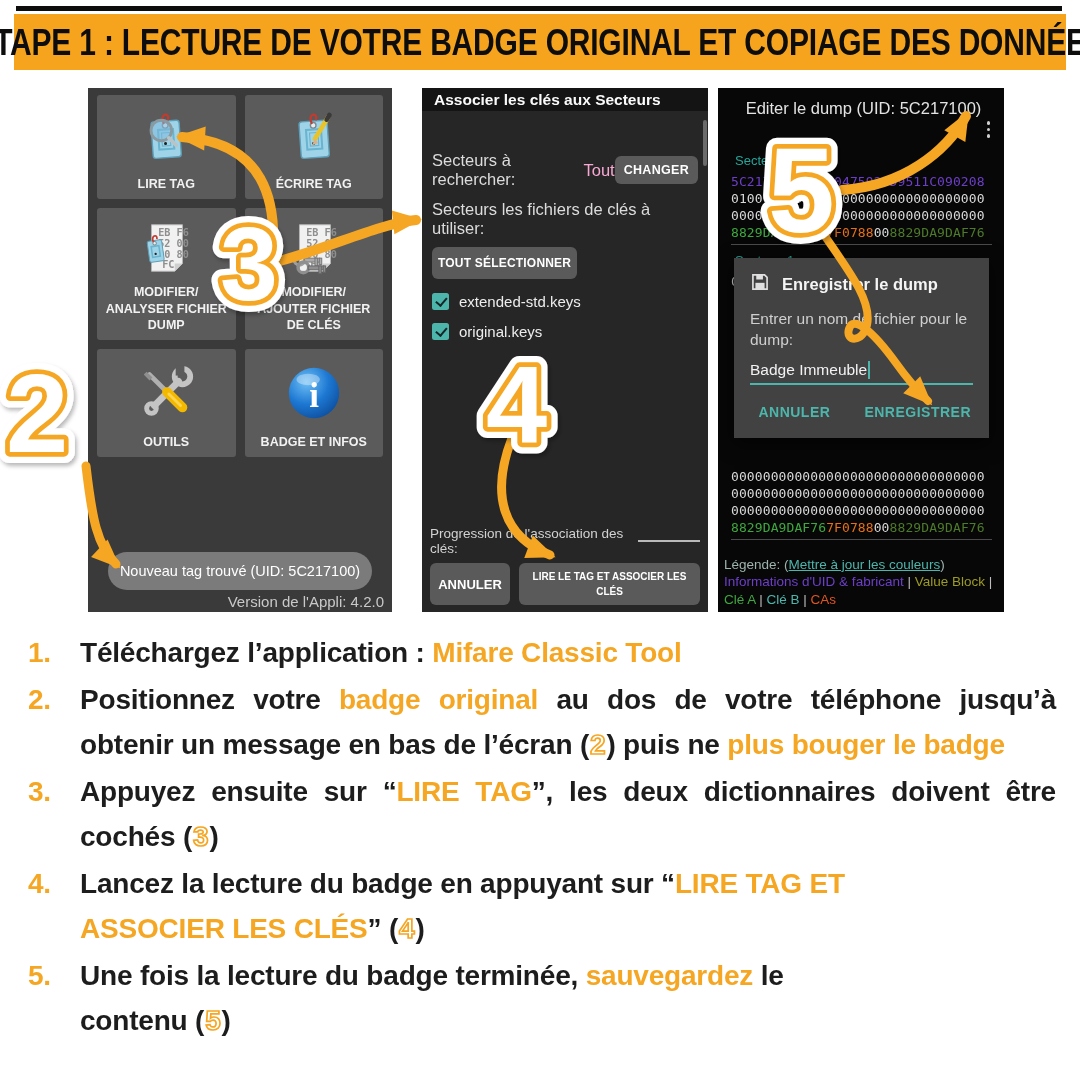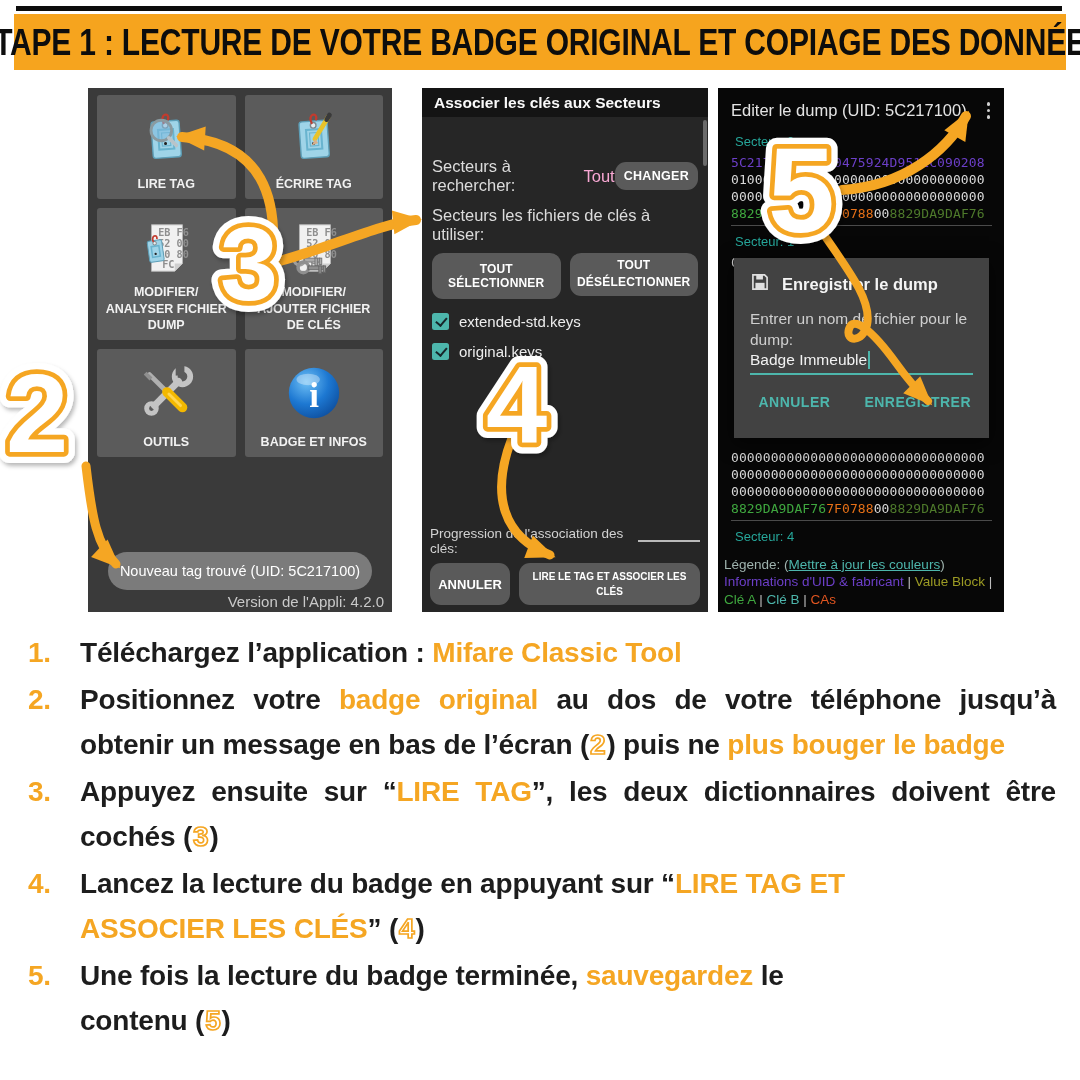--- a/index.html
+++ b/index.html
@@ -26,69 +26,69 @@
   .menu-btn{background:#5b5b5b;border-radius:3px;display:flex;flex-direction:column;
             align-items:center;justify-content:flex-end;overflow:hidden;}
   .mb-icon{flex:1;display:flex;align-items:center;justify-content:center;padding-top:4px;}
   .mb-label{color:#f2f2f2;font-weight:bold;font-size:12.5px;line-height:1.3;
             text-align:center;white-space:pre-line;margin-bottom:7px;}
   #toast{left:20px;right:20px;bottom:22px;background:#7b7b7b;border-radius:22px;
          color:#fff;font-size:14.5px;text-align:center;padding:11px 6px;}
   #version{right:8px;bottom:2px;color:#c9c9c9;font-size:15px;}
 
   
-  #p2-header{height:29px;background:#141414;color:#fafafa;font-weight:bold;font-size:15.5px;
+  #p2-header{height:23px;background:#141414;color:#fafafa;font-weight:bold;font-size:15.5px;
              display:flex;align-items:center;padding-left:12px;}
   #p2-body{padding:8px 10px 0 10px;color:#dcdcdc;margin-top:30px;}
   .p2-row1{font-size:16.5px;display:flex;align-items:center;margin-top:2px;}
   .teal{color:#f9a8d4;}
-  .gbtn{background:#5a5a5a;border:none;color:#fff;font-weight:bold;border-radius:11px;
+  .gbtn{background:#5a5a5a;border:none;color:#fff;font-weight:bold;border-radius:6px;
         font-family:inherit;cursor:pointer;}
   #btn-changer{font-size:12.5px;padding:7px 9px;margin-left:auto;letter-spacing:.3px;}
   #p2-choose{font-size:16.5px;margin-top:11px;}
-  #p2-selrow{display:flex;align-items:flex-start;gap:9px;margin-top:9px;}
+  #p2-selrow{display:flex;align-items:flex-start;gap:9px;margin-top:9px;flex-direction:column;}
   #btn-selall{font-size:12px;padding:9px 6px;flex:1;letter-spacing:.2px;}
   #btn-deselall{font-size:12px;padding:4px 6px;flex:1;line-height:1.45;letter-spacing:.2px;}
   #key-files{margin-top:14px;}
   .kf-row{display:flex;align-items:center;gap:10px;margin-bottom:13px;}
   .cb{width:17px;height:17px;background:#4DB6AC;border-radius:2.5px;position:relative;}
   .cb::after{content:"";position:absolute;left:5.5px;top:2px;width:4.5px;height:9px;
              border:solid #17262a;border-width:0 2.5px 2.5px 0;transform:rotate(40deg);}
   .kf-label{color:#ededed;font-size:15px;}
   #p2-scrollbar{right:1px;top:32px;width:4px;height:46px;background:#6a6a6a;border-radius:2px;}
   #p2-footer{left:8px;right:8px;bottom:7px;}
   #p2-progress{color:#d2d2d2;font-size:13.5px;display:flex;align-items:center;margin-bottom:7px;}
   #p2-progress-line{flex:0 0 62px;height:0;border-top:2px solid #b9b9b9;margin-left:8px;}
   #p2-btnrow{display:flex;gap:9px;align-items:stretch;}
   #btn-annuler{font-size:13px;width:80px;padding:13px 4px;}
   #btn-read{font-size:10px;flex:1;padding:6px 4px;line-height:1.5;}
 
   
   #p3-header{display:flex;align-items:center;padding:11px 8px 4px 13px;color:#e3e3e3;
-             font-size:16.5px;}
+             font-size:16.5px;flex-direction:column;}
   #kebab{margin-left:auto;display:flex;flex-direction:column;gap:3px;padding:3px 6px;cursor:pointer;}
   #kebab i{width:3.5px;height:3.5px;border-radius:50%;background:#cfcfcf;display:block;}
   #dump{padding-left:13px;}
   .sector-label{color:#26A69A;font-size:13px;margin:8px 0 5px 4px;}
   .hex-row{font-family:"DejaVu Sans Mono",monospace;font-size:13px;line-height:17px;
            letter-spacing:0.1px;white-space:nowrap;}
   .sector-divider{border-bottom:1px solid #4a4a4a;margin:3px 12px 2px 0;}
   .dump-gap{height:178px;}
   #legend{left:0;right:0;bottom:0;background:#070707;padding:5px 2px 3px 6px;
           font-size:13.5px;line-height:1.32;color:#9fb3ae;}
   #legend a{color:#4DB6AC;text-decoration:underline;cursor:pointer;}
   .lg-sep{color:#bdbdbd;}
 
   
   #dialog{left:16px;right:15px;top:170px;height:180px;background:#424242;
           box-shadow:0 5px 18px rgba(0,0,0,.65);padding:14px 16px;box-sizing:border-box;}
   #dlg-title{display:flex;align-items:center;gap:12px;color:#f5f5f5;font-weight:bold;
              font-size:16.5px;}
   #dlg-msg{color:#cfcfcf;font-size:15.5px;line-height:1.35;margin-top:13px;}
-  #dlg-input{border-bottom:2px solid #4DB6AC;padding-bottom:4px;
+  #dlg-input{margin-top:10px;border-bottom:2px solid #4DB6AC;padding-bottom:4px;
              color:#f2f2f2;font-size:15.5px;display:flex;align-items:center;}
   #dlg-cursor{width:2px;height:18px;background:#4DB6AC;display:inline-block;margin-left:1px;}
   #dlg-btns{display:flex;justify-content:flex-end;gap:30px;margin-top:15px;}
   .dlg-btn{background:none;border:none;color:#4DB6AC;font-weight:bold;font-size:14px;
            letter-spacing:.5px;font-family:inherit;cursor:pointer;padding:4px 2px;}
 
   
   #overlay{left:0;top:0;width:1080px;height:1080px;pointer-events:none;}
   .badge-halo{stroke:#fff;stroke-width:22px;fill:none;stroke-linejoin:round;
               font-weight:bold;}
@@ -250,21 +250,20 @@
   <div id="p2-body">
     <div class="p2-row1">
       <span>Secteurs à rechercher:</span>
       <span>&nbsp;</span>
       <span class="teal">Tout</span>
       <button class="gbtn" id="btn-changer">CHANGER</button>
     </div>
     <div id="p2-choose">Secteurs les fichiers de clés à utiliser:</div>
     <div id="p2-selrow">
       <button class="gbtn" id="btn-selall">TOUT SÉLECTIONNER</button>
-      <button class="gbtn" id="btn-deselall">TOUT DÉSÉLECTIONNER</button>
     </div>
     <div id="key-files">
         <div class="kf-row">
           <span class="cb"></span>
                  <span class="kf-label">extended-std.keys</span>
         </div>
         <div class="kf-row">
           <span class="cb"></span>
                  <span class="kf-label">original.keys</span>
         </div>

